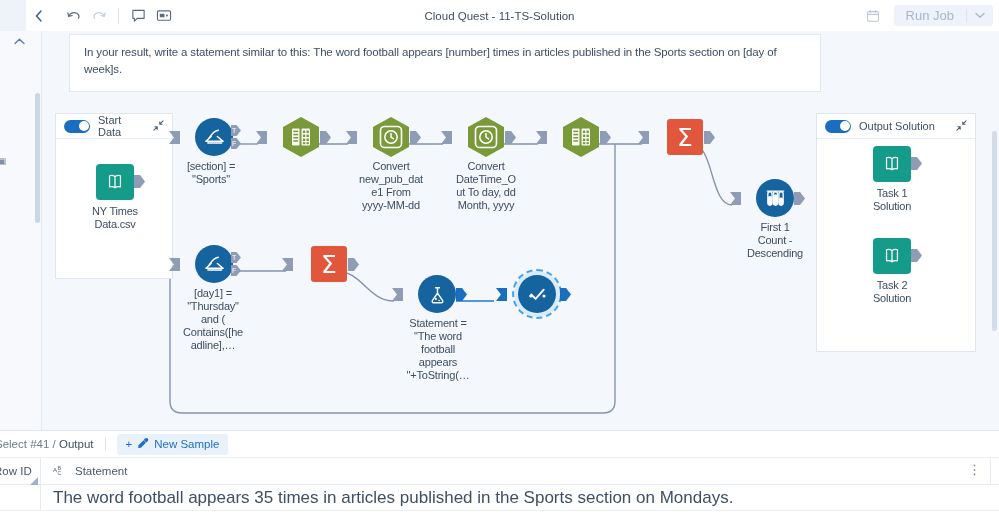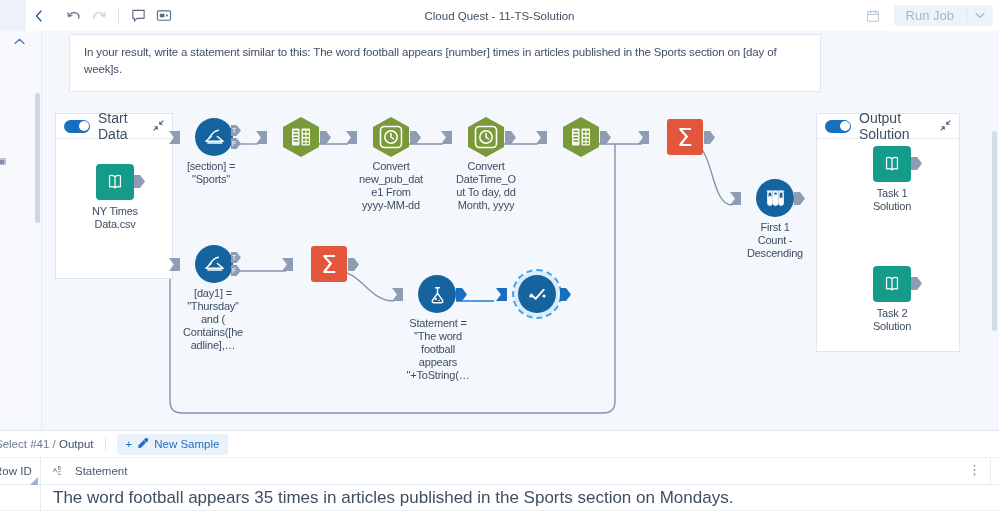--- a/index.html
+++ b/index.html
@@ -98,21 +98,21 @@
     padding: 0 8px; border-bottom: 1px solid #e8edf5; background: #ffffff;
   }
   .toggle {
     width: 26px; height: 13px; border-radius: 7px; background: #1a6ec0;
     position: relative; flex: 0 0 auto; cursor: pointer;
   }
   .toggle::after {
     content: ''; position: absolute; right: 1.5px; top: 1.5px;
     width: 10px; height: 10px; border-radius: 50%; background: #ffffff;
   }
-  .tc-title { font-size: 14px; color: #3e4f63; flex: 1 1 auto; }
+  .tc-title { font-size: 11px; color: #3e4f63; flex: 1 1 auto; }
   .tc-collapse { color: #4a5d74; font-size: 11px; cursor: pointer; line-height: 1; }
   .tc-body { position: relative; width: 100%; }
 
   
   .node { position: absolute; width: 86px; }
   .node-icon-wrap {
     position: relative; width: 86px; height: 42px;
     display: flex; align-items: center; justify-content: center;
   }
   .node-label {
@@ -547,21 +547,21 @@
             <path d="M5.5 12 L10 16.5 L18.5 7" stroke="#fff" stroke-width="2" fill="none" stroke-linecap="round" stroke-linejoin="round"></path>
             <circle cx="5" cy="13.6" r="1.6" fill="#fff"></circle>
             <circle cx="18.8" cy="13.6" r="1.6" fill="#fff"></circle>
           </svg>
         </div>
         <span class="plug out blue" style="left:66px; top:15px;"></span>
       </div>
       <div class="node-label"></div>
     </div>
 
-    <div class="tcontainer" style="left:774px; top:82px; width:144px; height:239px;">
+    <div class="tcontainer" style="left:774px; top:82px; width:160px; height:239px;">
       <div class="tc-head">
         <span class="toggle"></span>
         <span class="tc-title">Output Solution</span>
         <span class="tc-collapse">
           <svg width="11" height="11" viewBox="0 0 12 12">
               <path d="M1 11 L4.6 7.4 M4.6 7.4 H2.1 M4.6 7.4 V9.9" stroke="#4a5d74" stroke-width="1.2" fill="none" stroke-linecap="round"></path>
               <path d="M11 1 L7.4 4.6 M7.4 4.6 H9.9 M7.4 4.6 V2.1" stroke="#4a5d74" stroke-width="1.2" fill="none" stroke-linecap="round"></path>
             </svg>
         </span>
       </div>
@@ -571,21 +571,21 @@
             <div class="folder-node">
               <svg width="20" height="20" viewBox="0 0 22 22">
                   <path d="M11 5.2 C9.4 3.8 7 3.6 5 4.1 V16.3 C7 15.8 9.4 16 11 17.4 C12.6 16 15 15.8 17 16.3 V4.1 C15 3.6 12.6 3.8 11 5.2 Z M11 5.8 V17" stroke="#ffffff" stroke-width="1.35" fill="none" stroke-linejoin="round"></path>
                 </svg>
             </div>
             <span class="plug out" style="left:62px; top:14px;"></span>
           </div>
           <div class="node-label" style="white-space:pre-line;">Task 1
 Solution</div>
         </div>
-        <div class="node" style="left:32px; top:124px;">
+        <div class="node" style="left:32px; top:96px;">
           <div class="node-icon-wrap">
             <div class="folder-node">
               <svg width="20" height="20" viewBox="0 0 22 22">
                   <path d="M11 5.2 C9.4 3.8 7 3.6 5 4.1 V16.3 C7 15.8 9.4 16 11 17.4 C12.6 16 15 15.8 17 16.3 V4.1 C15 3.6 12.6 3.8 11 5.2 Z M11 5.8 V17" stroke="#ffffff" stroke-width="1.35" fill="none" stroke-linejoin="round"></path>
                 </svg>
             </div>
             <span class="plug out" style="left:62px; top:14px;"></span>
           </div>
           <div class="node-label" style="white-space:pre-line;">Task 2
 Solution</div>

